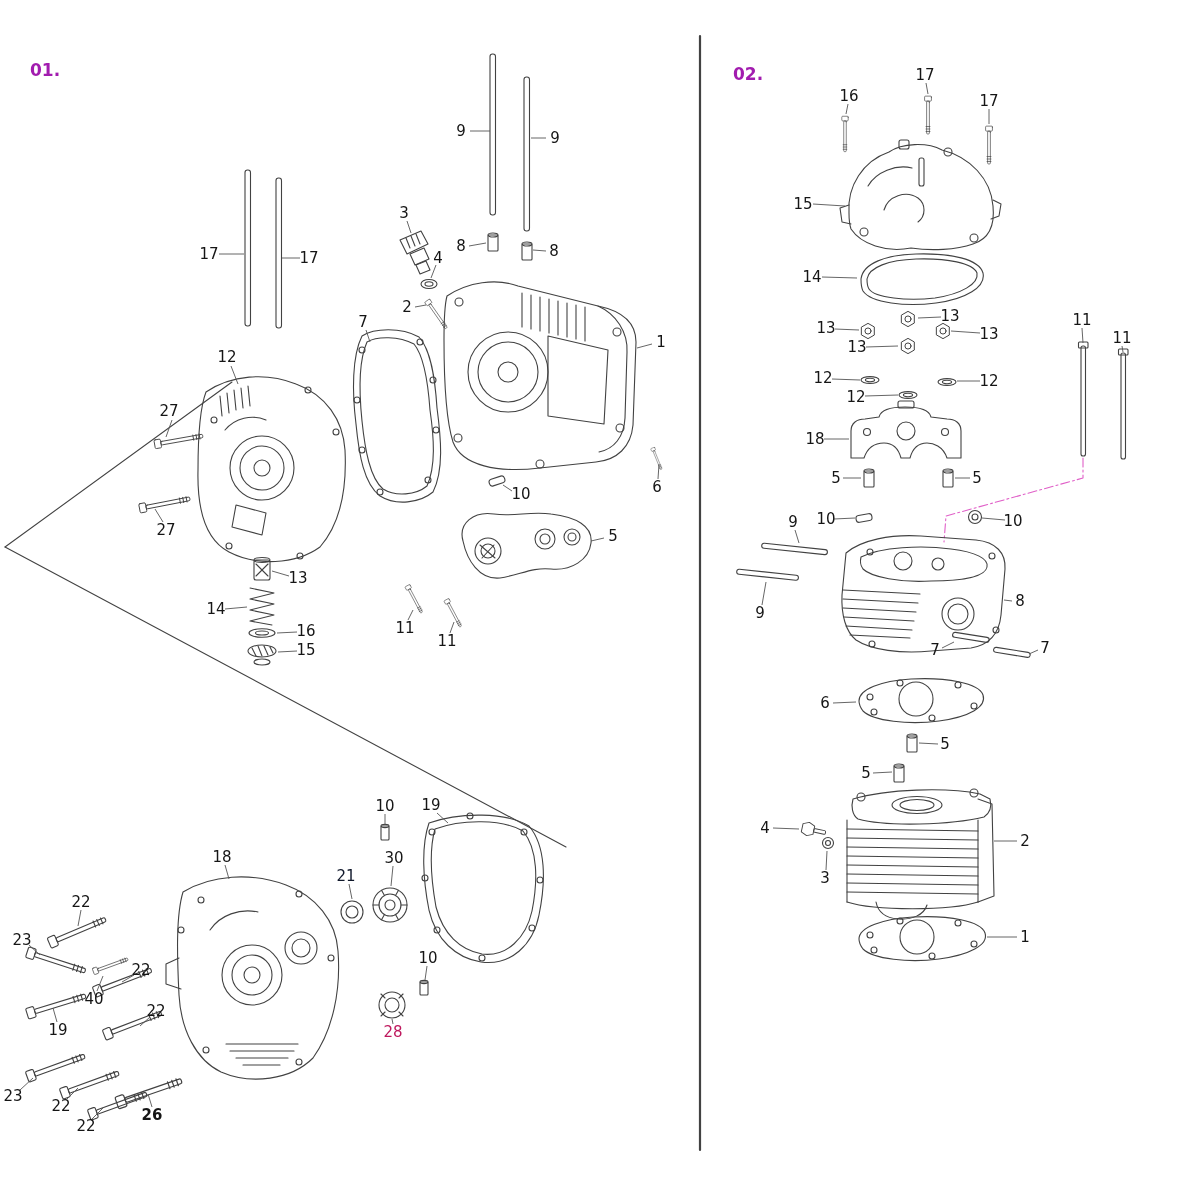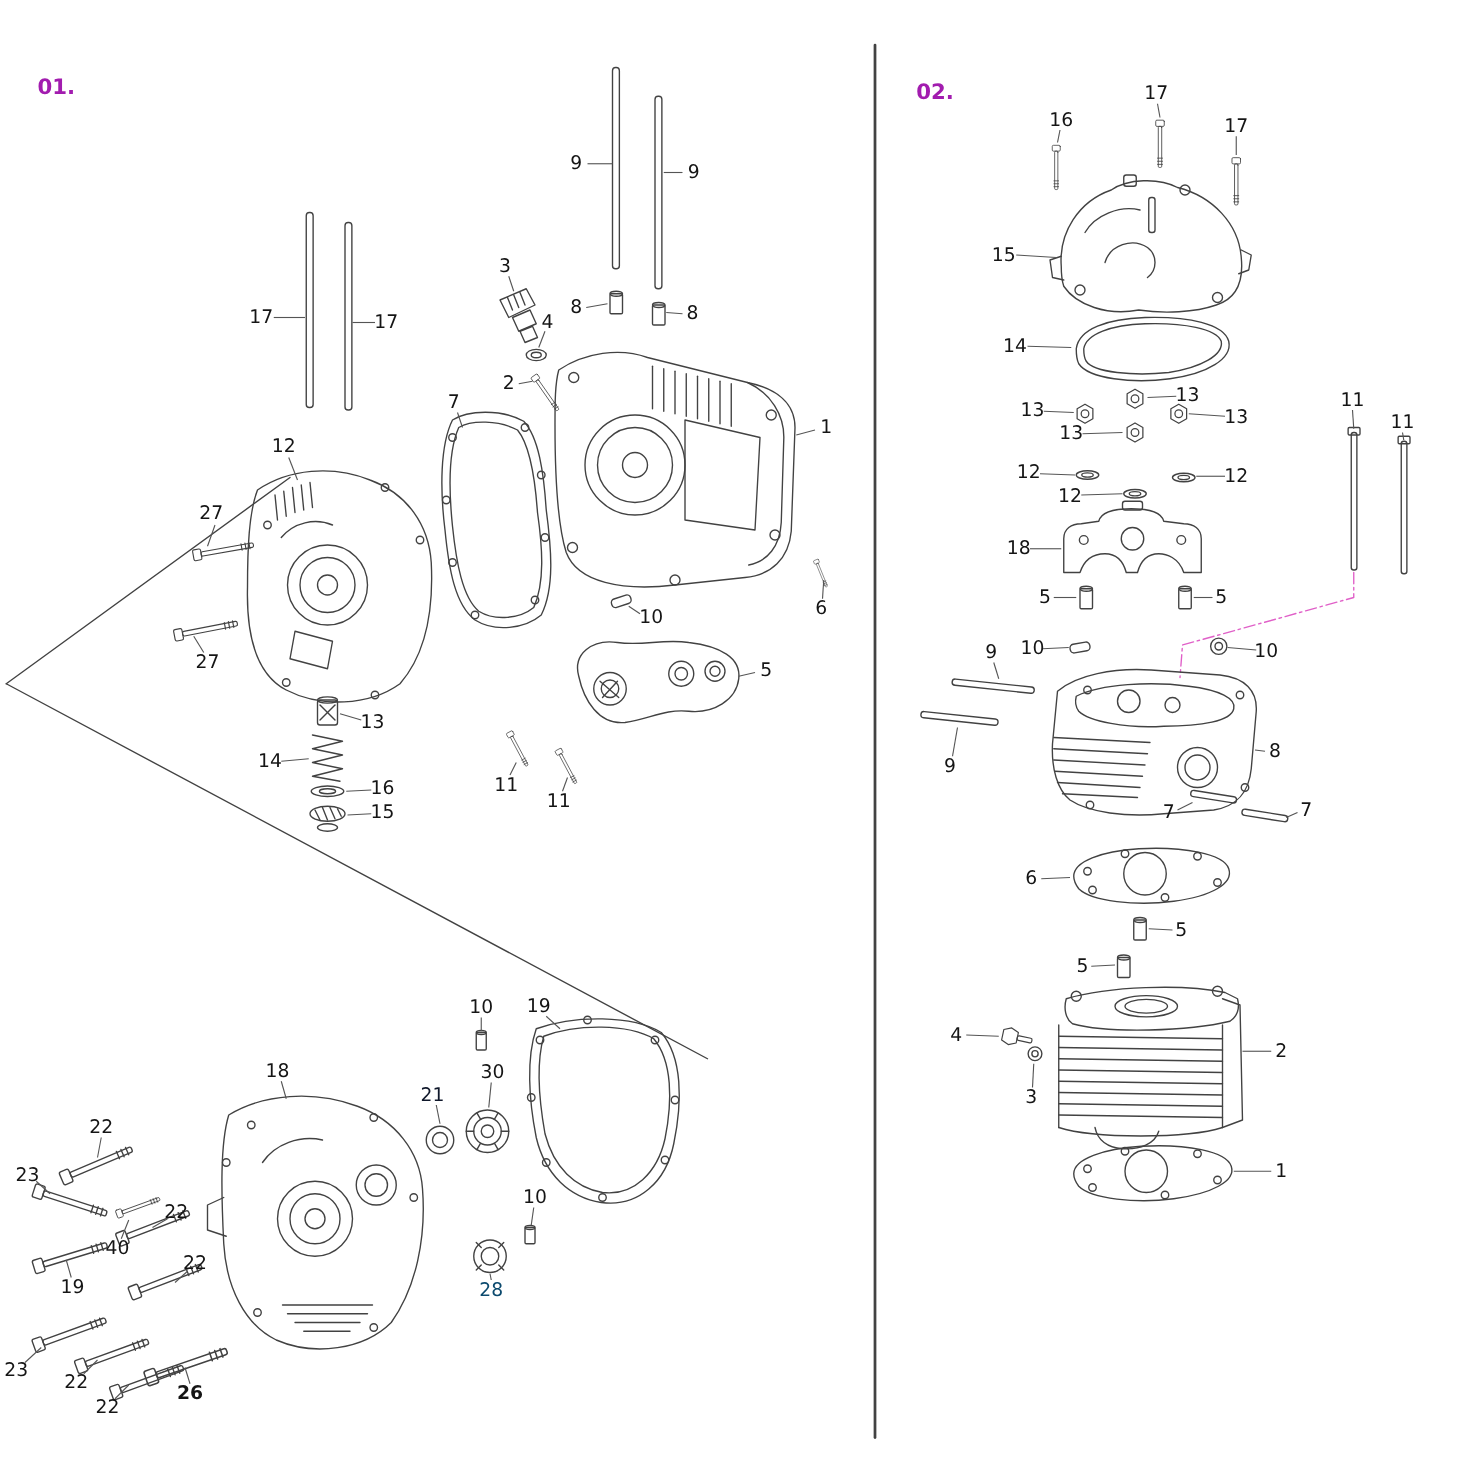--- a/index.html
+++ b/index.html
@@ -554,21 +554,21 @@
       <span class="callout" style="left: 22px; top: 940px; color: rgb(21, 21, 21);">23</span>
       <span class="callout" style="left: 141px; top: 970px; color: rgb(21, 21, 21);">22</span>
       <span class="callout" style="left: 94px; top: 999px; color: rgb(21, 21, 21);">40</span>
       <span class="callout" style="left: 58px; top: 1030px; color: rgb(21, 21, 21);">19</span>
       <span class="callout" style="left: 156px; top: 1011px; color: rgb(21, 21, 21);">22</span>
       <span class="callout" style="left: 13px; top: 1096px; color: rgb(21, 21, 21);">23</span>
       <span class="callout" style="left: 61px; top: 1106px; color: rgb(21, 21, 21);">22</span>
       <span class="callout" style="left: 86px; top: 1126px; color: rgb(21, 21, 21);">22</span>
       <span class="callout" style="left: 152px; top: 1115px; color: rgb(21, 21, 21); font-weight: bold;">26</span>
       <span class="callout" style="left: 428px; top: 958px; color: rgb(21, 21, 21);">10</span>
-      <span class="callout" style="left: 393px; top: 1032px; color: #0c4a6e;">28</span>
+      <span class="callout" style="left: 393px; top: 1032px; color: #be185d;">28</span>
       <span class="callout" style="left: 849px; top: 96px; color: rgb(21, 21, 21);">16</span>
       <span class="callout" style="left: 925px; top: 75px; color: rgb(21, 21, 21);">17</span>
       <span class="callout" style="left: 989px; top: 101px; color: rgb(21, 21, 21);">17</span>
       <span class="callout" style="left: 803px; top: 204px; color: rgb(21, 21, 21);">15</span>
       <span class="callout" style="left: 812px; top: 277px; color: rgb(21, 21, 21);">14</span>
       <span class="callout" style="left: 826px; top: 328px; color: rgb(21, 21, 21);">13</span>
       <span class="callout" style="left: 950px; top: 316px; color: rgb(21, 21, 21);">13</span>
       <span class="callout" style="left: 989px; top: 334px; color: rgb(21, 21, 21);">13</span>
       <span class="callout" style="left: 857px; top: 347px; color: rgb(21, 21, 21);">13</span>
       <span class="callout" style="left: 823px; top: 378px; color: rgb(21, 21, 21);">12</span>

